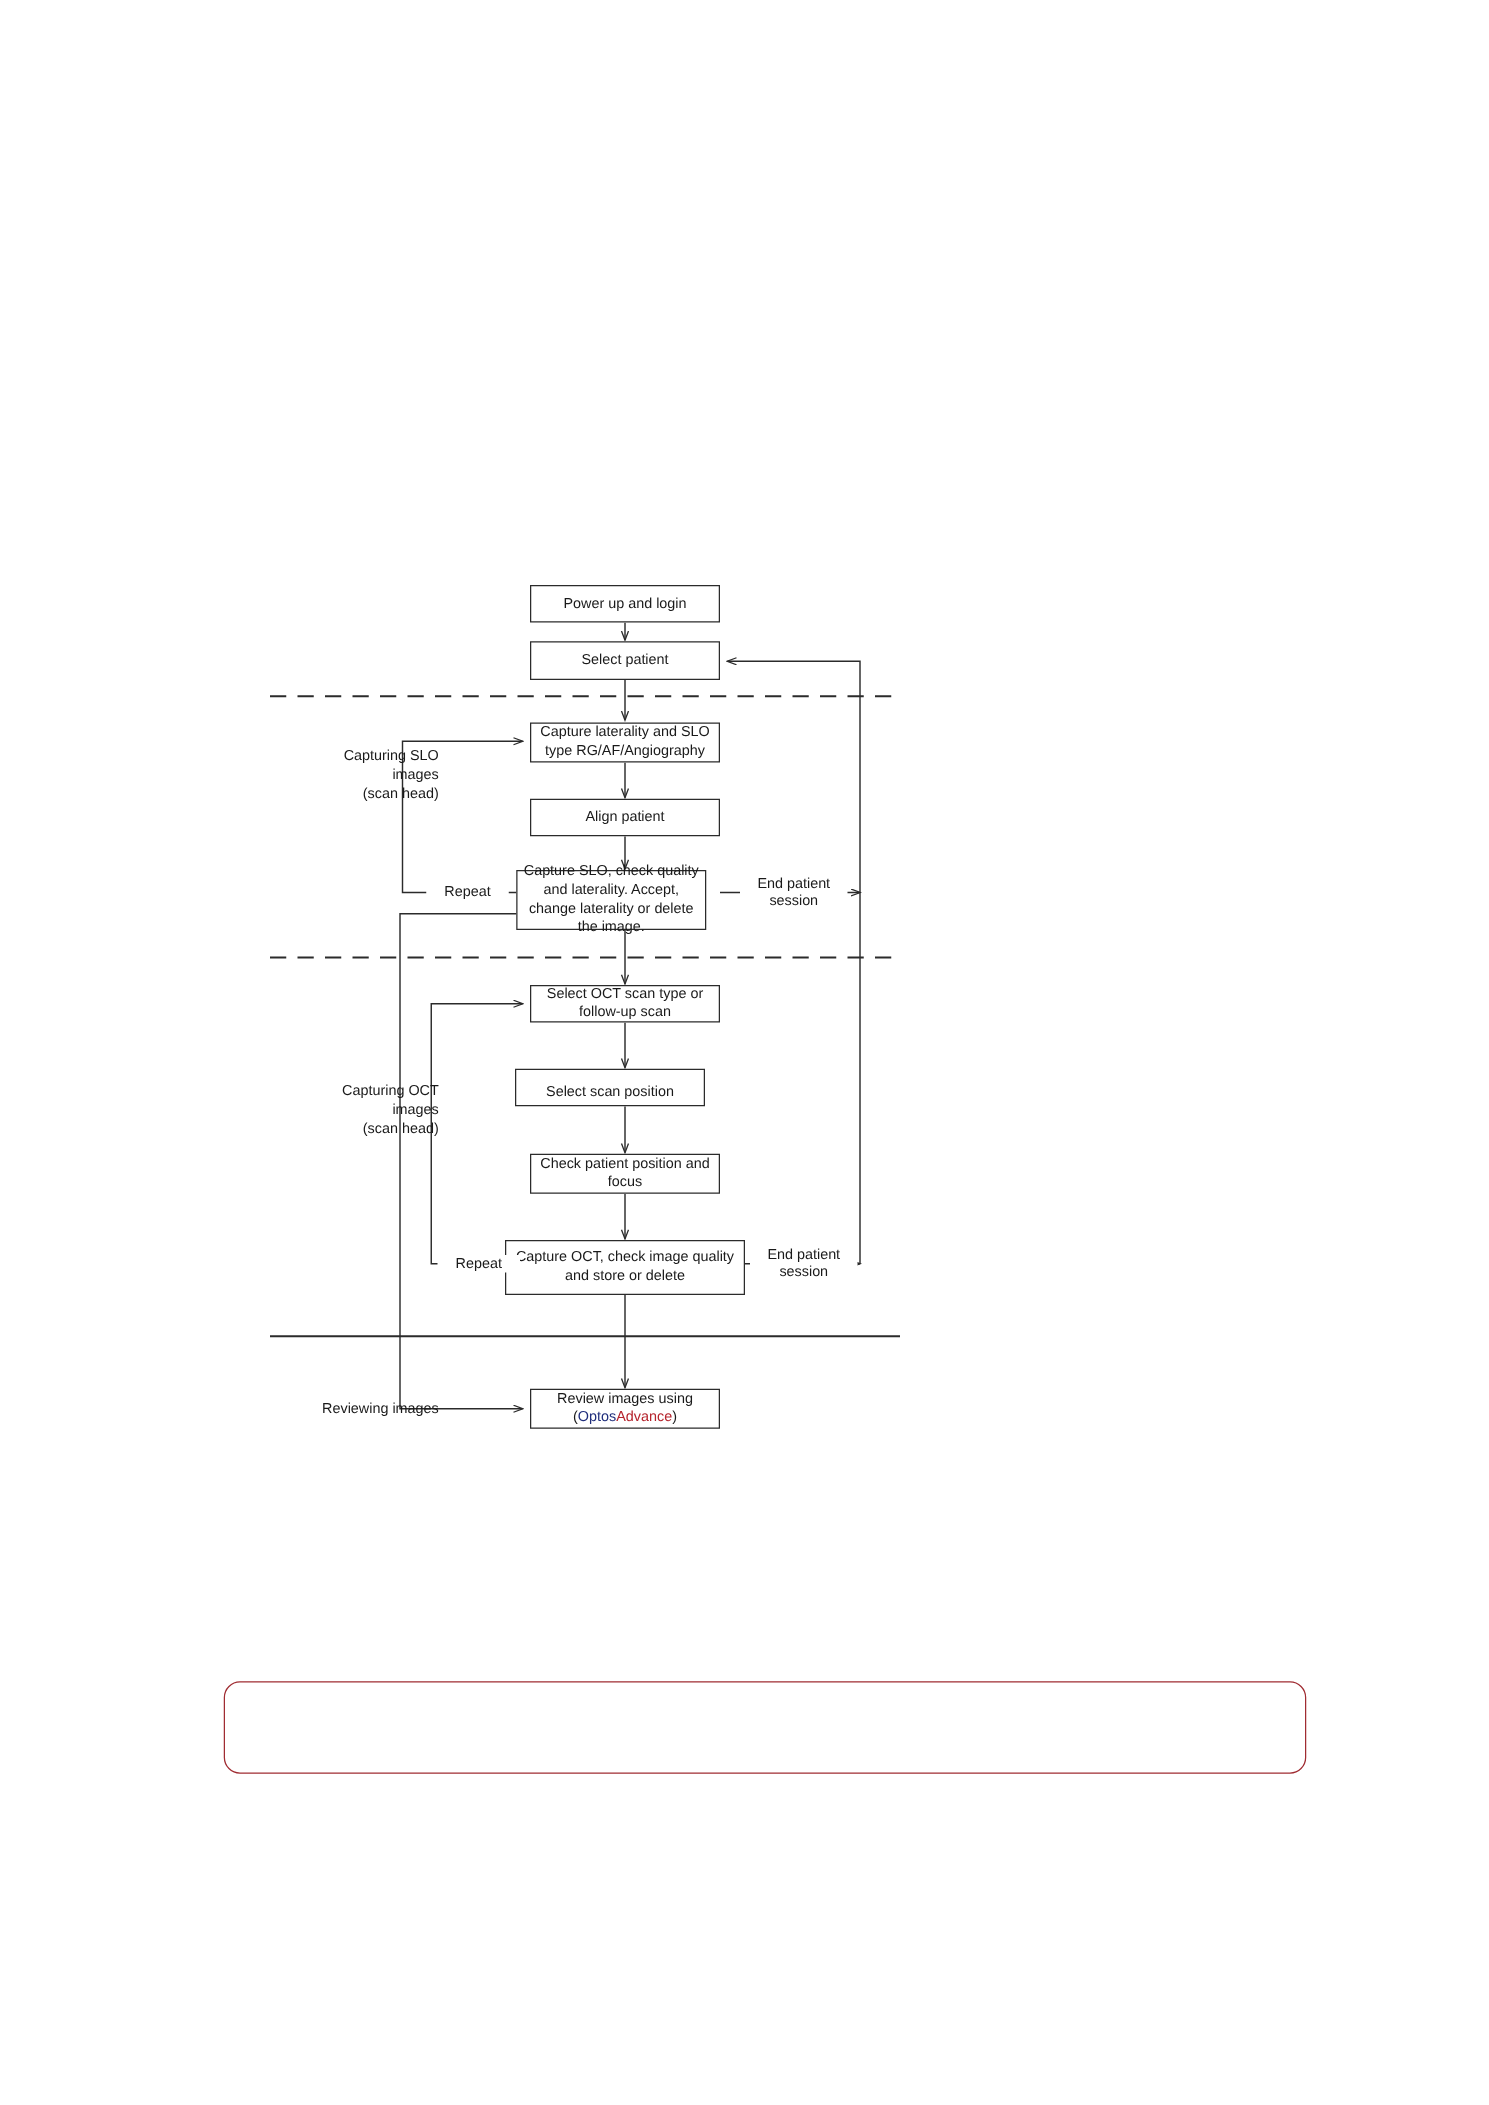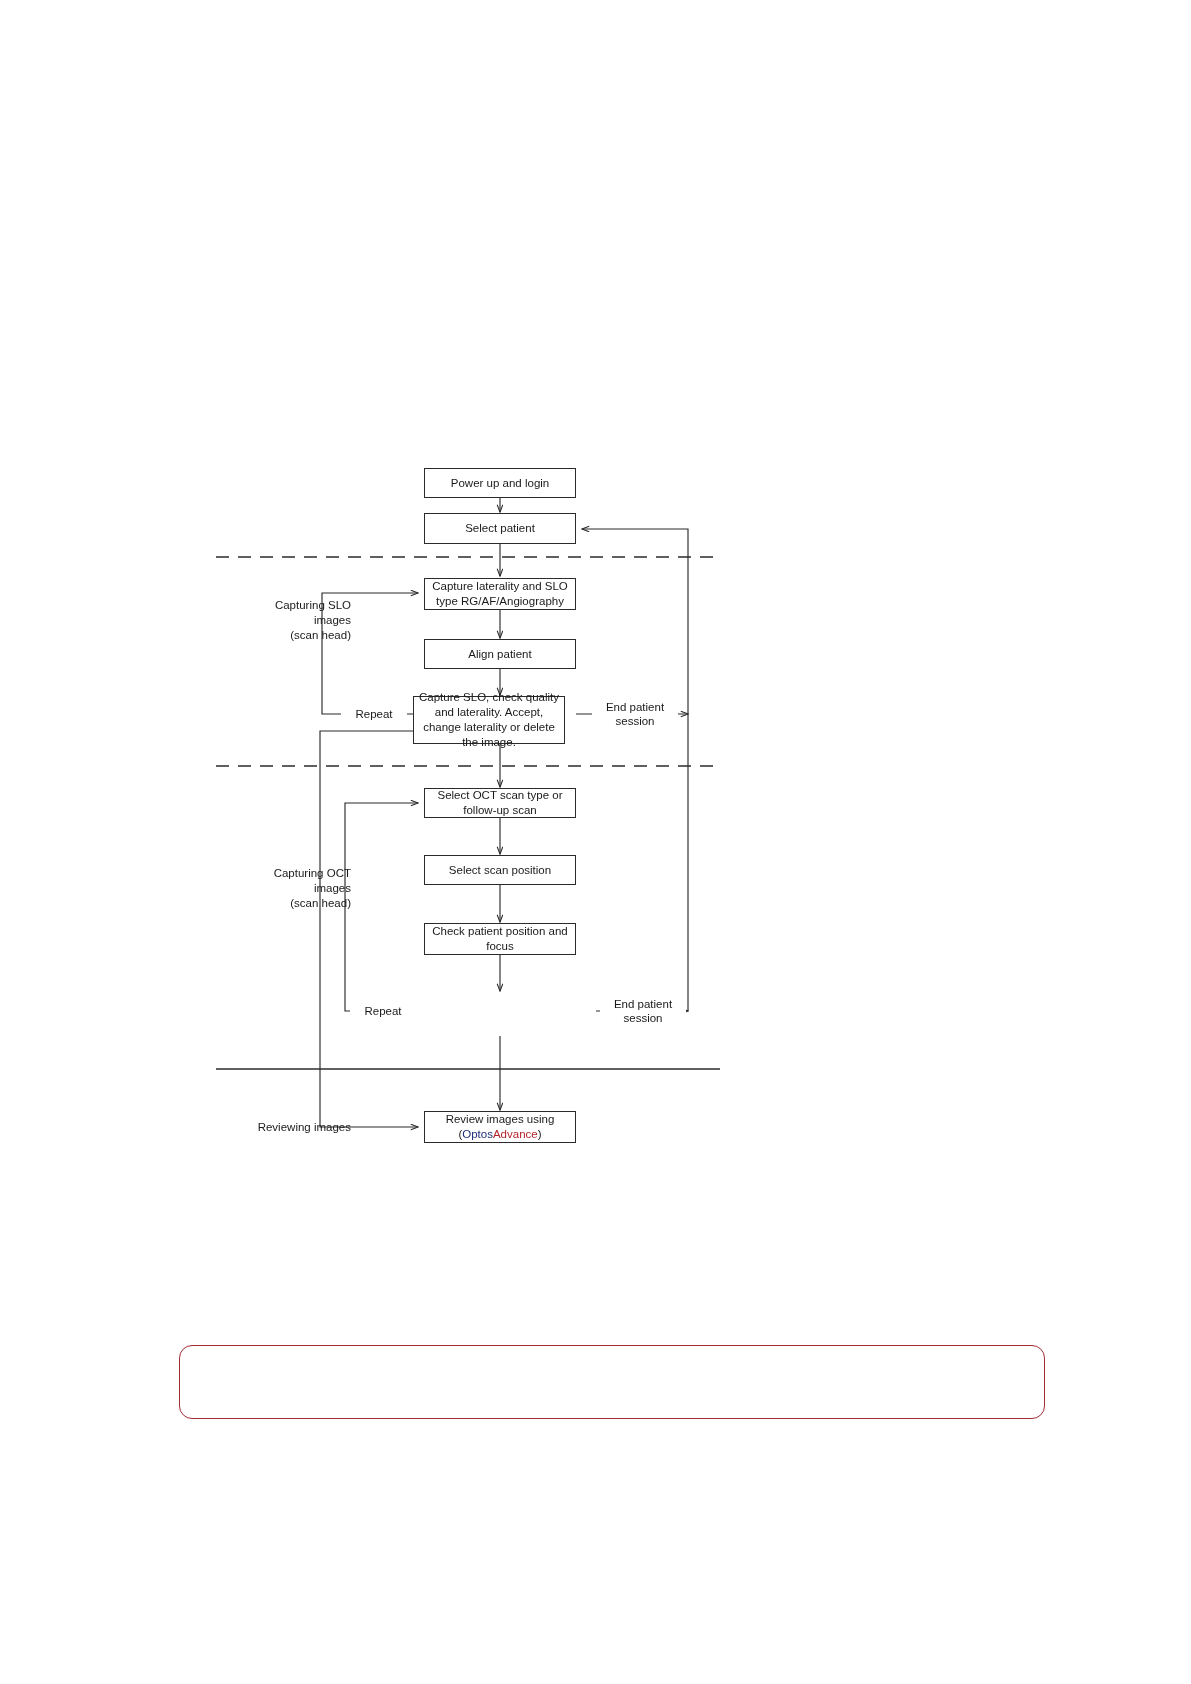--- a/index.html
+++ b/index.html
@@ -166,28 +166,31 @@
   </div>
 
   <div class="node" style="left:413px; top:696px; width:152px; height:48px;">
     <span class="txt">Capture SLO, check quality and laterality. Accept, change laterality or delete the image.</span>
   </div>
 
   <div class="node" style="left:424px; top:788px; width:152px; height:30px;">
     <span class="txt">Select OCT scan type or follow-up scan</span>
   </div>
 
-  <div class="node" style="left:424px; top:855px; width:152px; height:30px;">
+  <div class="node" style="left:412px; top:855px; width:152px; height:30px;align-items:flex-end;">
     <span class="txt">Select scan position</span>
   </div>
 
   <div class="node" style="left:424px; top:923px; width:152px; height:32px;">
     <span class="txt">Check patient position and focus</span>
   </div>
 
+  <div class="node" style="left:404px; top:992px; width:192px; height:44px;">
+    <span class="txt">Capture OCT, check image quality and store or delete</span>
+  </div>
 
   <div class="node" style="left:424px; top:1111px; width:152px; height:32px;">
     <span class="txt">
       <span>Review images using</span><br>
       <span>(</span><span class="brand-optos">Optos</span><span class="brand-advance">Advance</span><span>)</span>
     </span>
   </div>
 
   <div class="lbl left-block" style="left:196px; top:598px; width:155px;">Capturing SLO
 images

